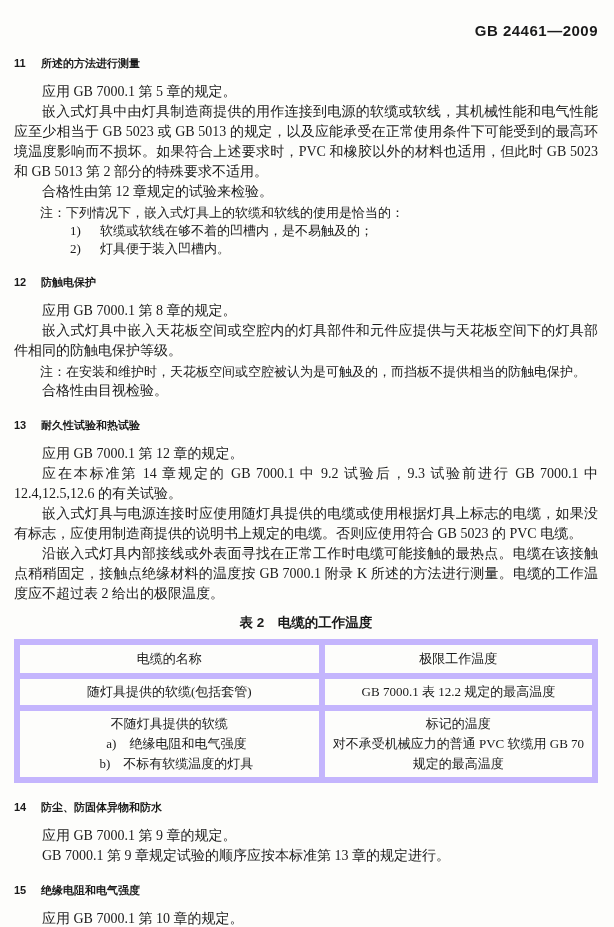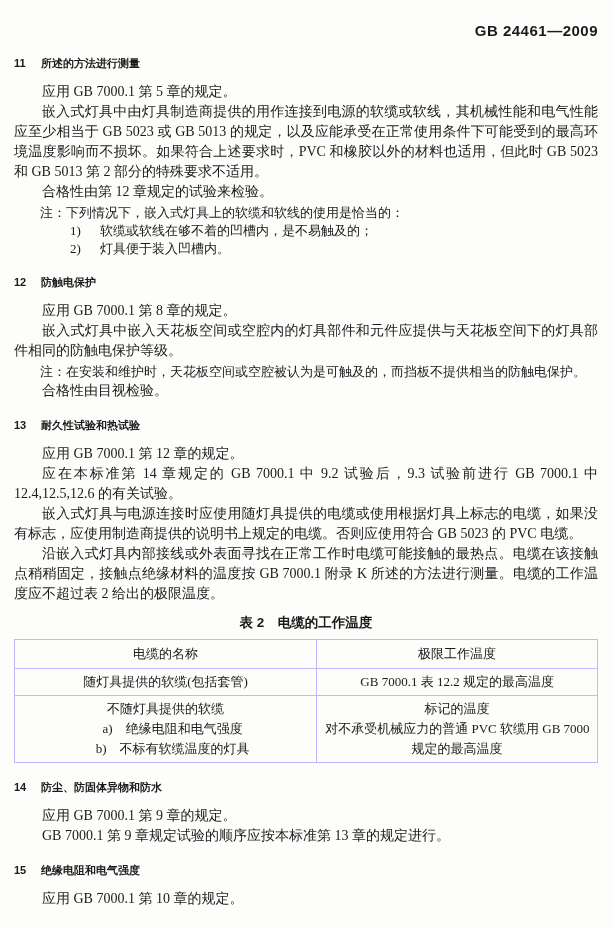--- a/index.html
+++ b/index.html
@@ -57,21 +57,21 @@
     white-space:pre;
   }
   table.std-table{
     width:100%;
     border-collapse:collapse;
     font-size:13px;
     table-layout:fixed;
   }
   table.std-table th,
   table.std-table td{
-    border:1px solid #c4b5fd;
+    border:6px solid #c4b5fd;
     vertical-align:middle;
   }
   table.std-table th{
     font-weight:normal;
     text-align:center;
     height:24px;
     padding:2px 4px;
   }
   table.std-table td{
     padding:3px 8px;

